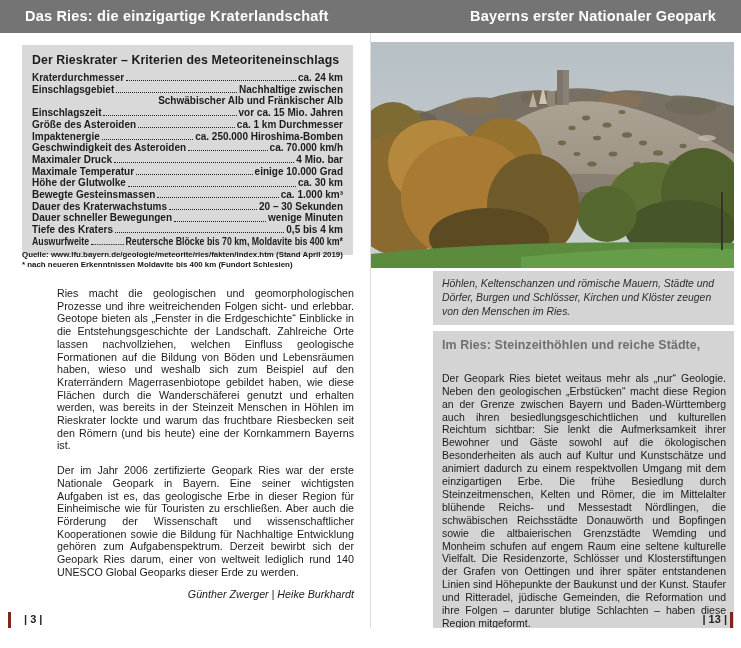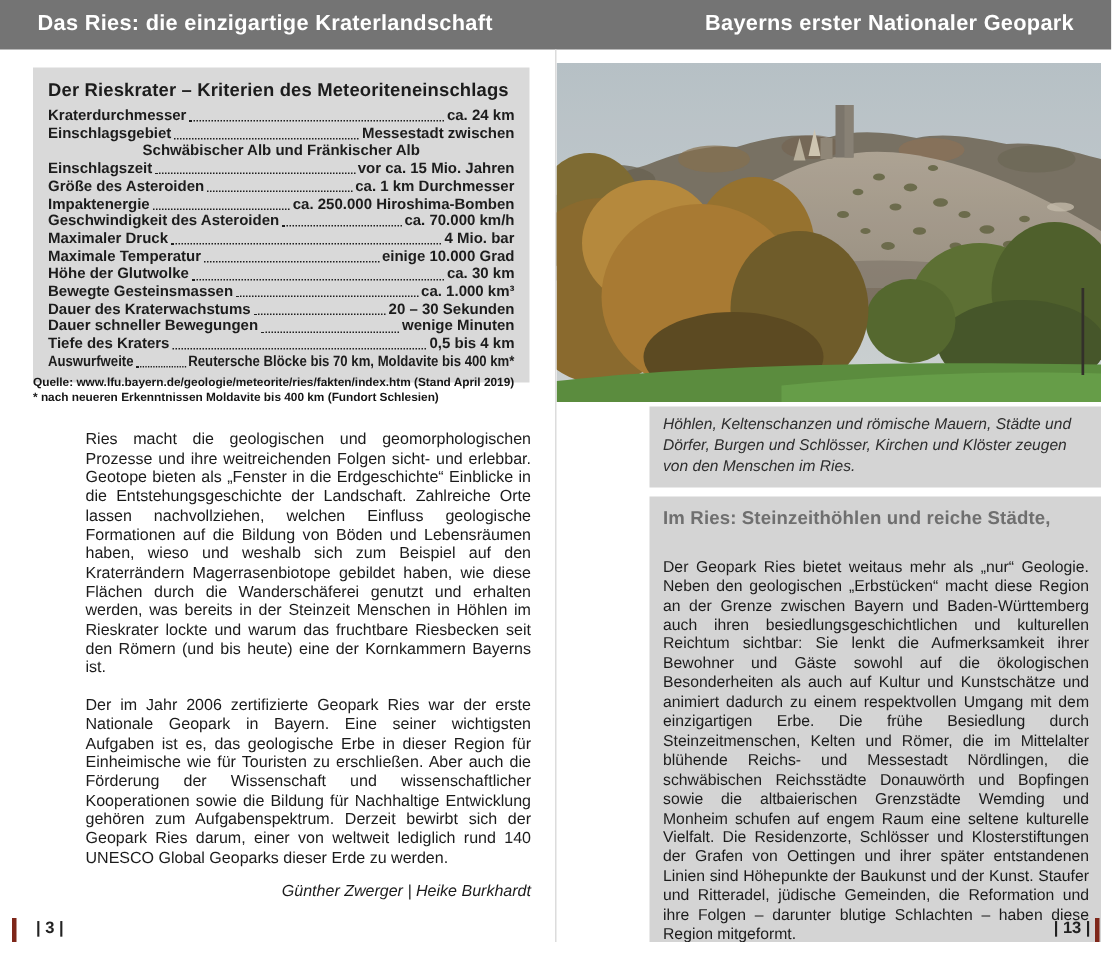--- a/index.html
+++ b/index.html
@@ -17,21 +17,21 @@
 
   
   .fact-box{position:absolute;left:22px;top:45px;width:331px;background:#d9d9d9;
     box-sizing:border-box;padding:8px 10px 7px 10px;}
   .fact-title{font-weight:bold;font-size:12.3px;margin:0 0 5px 0;letter-spacing:.1px;}
   .fact-line{font-weight:bold;font-size:10px;line-height:11.7px;}
   .fact-main{display:flex;align-items:baseline;overflow:hidden;}
   .fact-label,.fact-value{white-space:nowrap;}
   .leader{flex:1 1 auto;min-width:3px;height:0;border-bottom:1.6px dotted #1f1f1f;
     margin:0 2px 2.5px 2px;align-self:flex-end;}
-  .fact-cont{text-align:center;}
+  .fact-cont{text-align:right;}
   .fact-line:last-child .fact-main{width:114%;transform:scaleX(0.877);transform-origin:0 50%;}
 
   .source{position:absolute;left:22px;top:250px;width:340px;font-size:7.9px;
     line-height:9.6px;color:#151515;font-weight:bold;}
 
   
   .left-body{position:absolute;left:57px;top:287px;width:297px;font-size:10.7px;
     line-height:12.7px;text-align:justify;color:#1b1b1b;}
   .left-body p{margin:0 0 12px 0;}
   .authors-line{text-align:right;font-style:italic;font-size:10.7px;margin-top:-2px;}
@@ -81,21 +81,21 @@
             <span class="leader"></span>
             <span class="fact-value">ca. 24 km</span>
           </div>
 
         </div>
 
         <div class="fact-line">
           <div class="fact-main">
             <span class="fact-label">Einschlagsgebiet</span>
             <span class="leader"></span>
-            <span class="fact-value">Messestadt zwischen</span>
+            <span class="fact-value">Nachhaltige zwischen</span>
           </div>
           <div class="fact-cont">Schwäbischer Alb und Fränkischer Alb</div>
         </div>
 
         <div class="fact-line">
           <div class="fact-main">
             <span class="fact-label">Einschlagszeit</span>
             <span class="leader"></span>
             <span class="fact-value">vor ca. 15 Mio. Jahren</span>
           </div>

